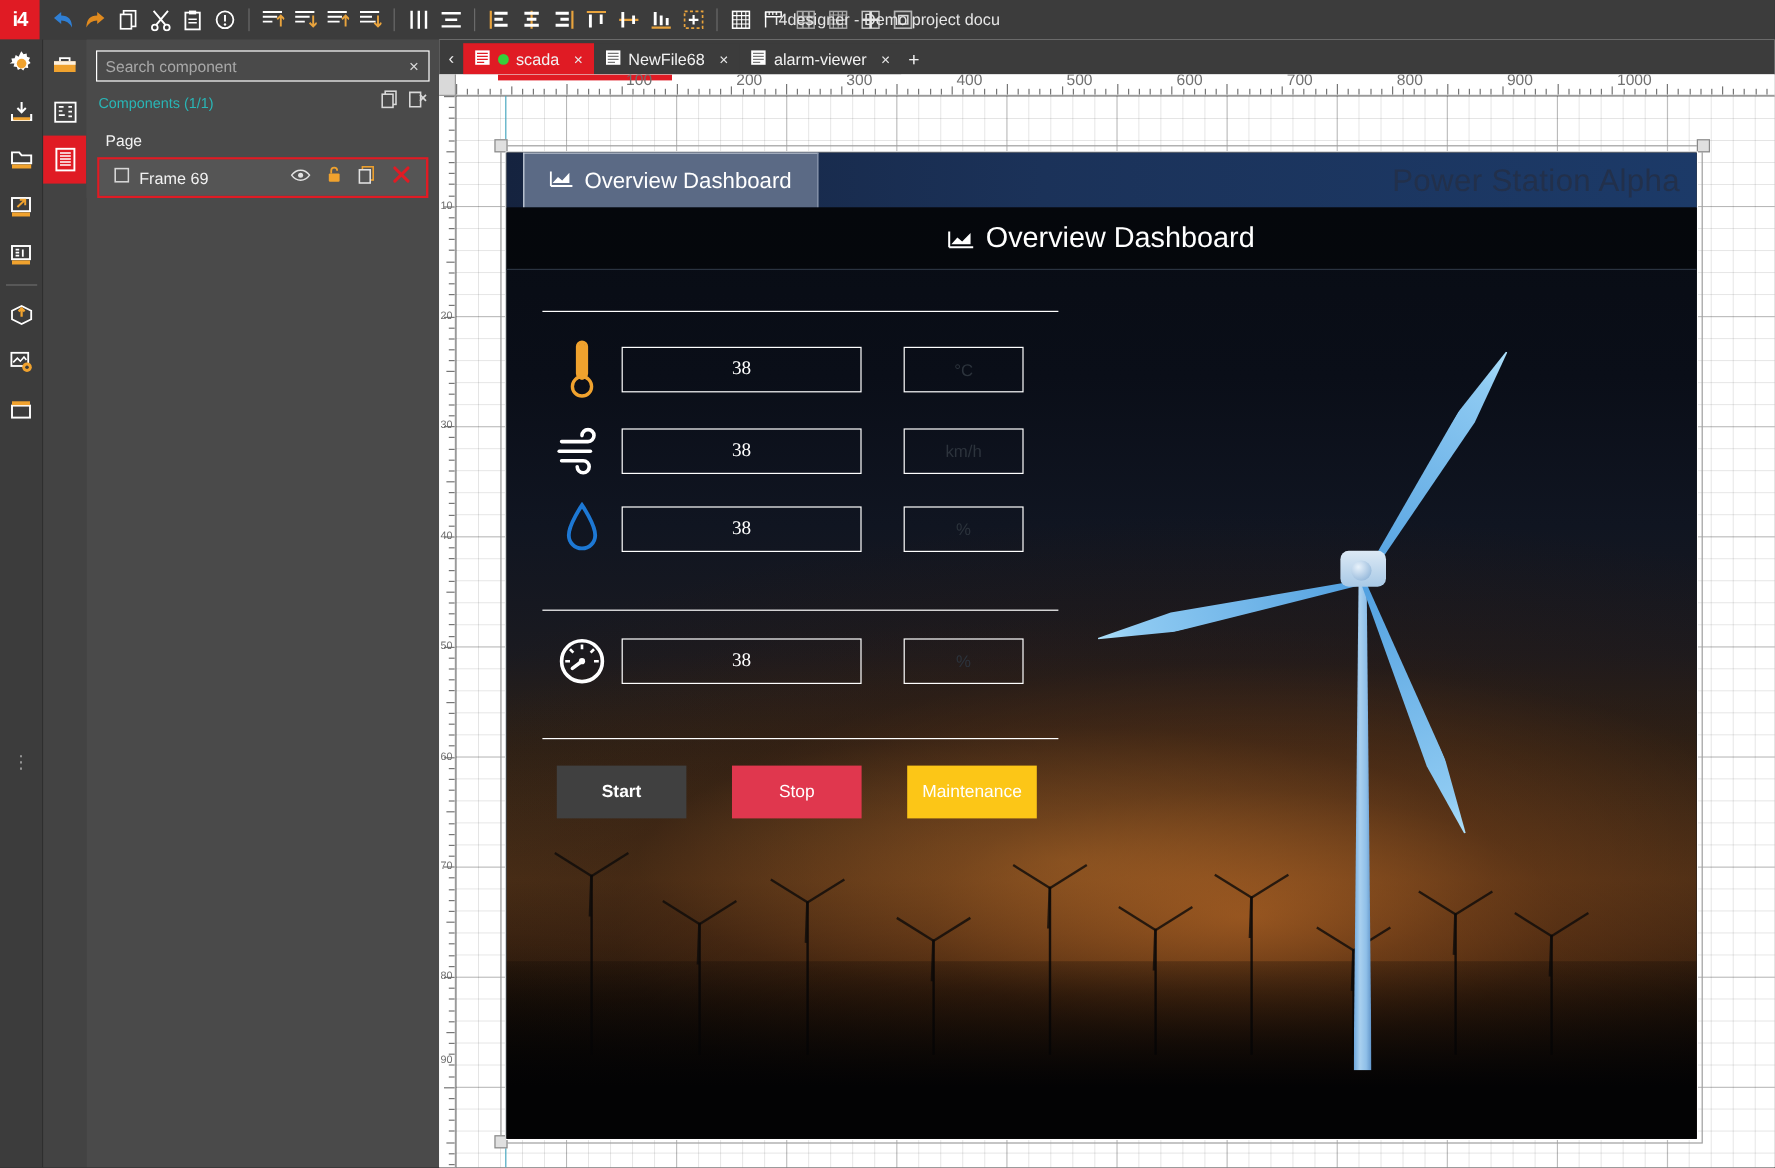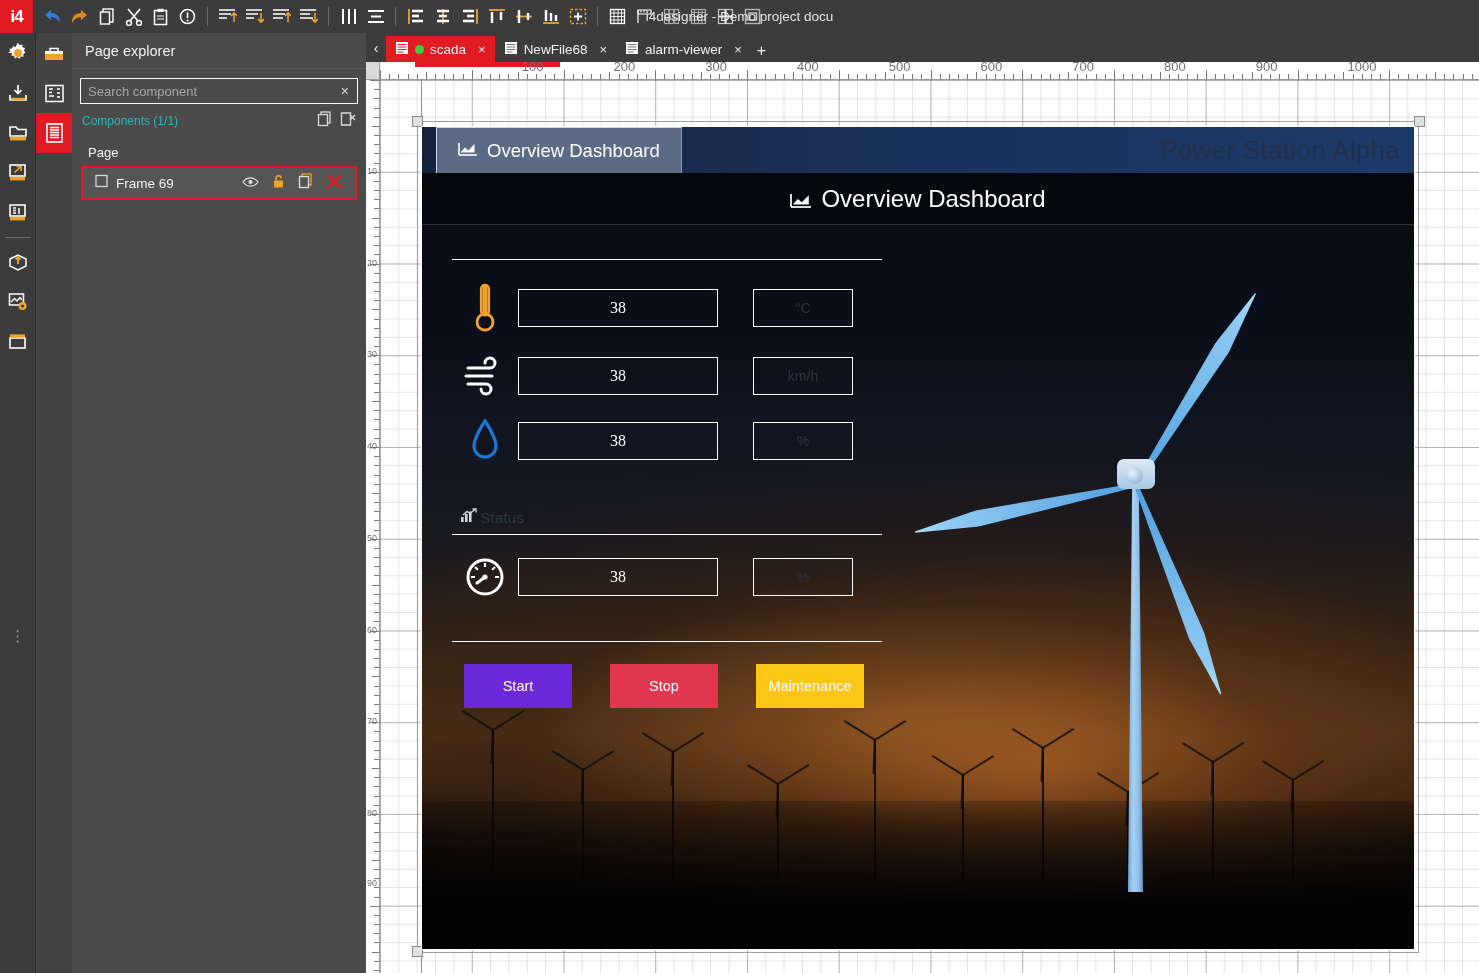--- a/index.html
+++ b/index.html
@@ -522,21 +522,20 @@
     </div>
     <div class="rail-item active">
       <svg width="21" height="22" viewBox="0 0 21 22">
           <rect x="3" y="2" width="15" height="18" fill="none" stroke="#fff" stroke-width="1.6"></rect>
           <path d="M6 5.5h9M6 8h9M6 10.5h9M6 13h9M6 15.5h9" stroke="#fff" stroke-width="1.3"></path>
         </svg>
     </div>
   </div>
 
   <div class="pe">
-    <div class="pe-head">Page explorer</div>
     <div class="pe-body">
 
       <div class="search-wrap">
         <input type="text" placeholder="Search component" style="">
         <span class="search-clear">×</span>
       </div>
 
       <div class="comp-row">
         <span class="comp-count">Components (1/1)</span>
         <span class="comp-acts">
@@ -963,51 +962,41 @@
                   <svg width="30" height="46" viewBox="0 0 30 46">
                       <path d="M15 3C15 3 4 19 4 28a11 11 0 0022 0C26 19 15 3 15 3z" fill="none" stroke="#1d78d4" stroke-width="3.2"></path>
                     </svg>
                 </div>
                 <div class="field">38</div>
                 <div class="unit">%</div>
               </div>
             </div>
 
             <div class="sect" style="margin-top:44px;">
-              <div class="sect-label">
-                <span><svg width="17" height="15" viewBox="0 0 17 15">
-                      <rect x="1" y="9" width="2.6" height="5" fill="#cfd4da"></rect>
-                      <rect x="5" y="6" width="2.6" height="8" fill="#cfd4da"></rect>
-                      <rect x="9" y="3.5" width="2.6" height="10.5" fill="#cfd4da"></rect>
-                      <path d="M3 7l4-3.5 3 2L15.5 1" stroke="#cfd4da" stroke-width="1.4" fill="none"></path>
-                      <path d="M12.5 1h3.5v3.5" stroke="#cfd4da" stroke-width="1.4" fill="none"></path>
-                    </svg></span>
-                <span>Status</span>
-              </div>
               <div class="sect-rule"></div>
 
               <div class="row">
                 <div class="row-ic">
                   <svg width="40" height="40" viewBox="0 0 40 40">
                       <circle cx="20" cy="20" r="17" fill="none" stroke="#fff" stroke-width="3"></circle>
                       <path d="M20 6v4M30 10l-2.8 2.8M34 20h-4M6 20h4M10 10l2.8 2.8" stroke="#fff" stroke-width="2.2"></path>
                       <path d="M20 20L12 26" stroke="#fff" stroke-width="3" stroke-linecap="round"></path>
                       <circle cx="20" cy="20" r="2.6" fill="#fff"></circle>
                     </svg>
                 </div>
                 <div class="field">38</div>
                 <div class="unit">%</div>
               </div>
             </div>
 
             <div class="sect" style="margin-top:44px;">
               <div class="sect-rule"></div>
 
               <div class="btn-row">
-                <button class="btn" style="background:#6d28d9;">Start</button>
+                <button class="btn" style="background:#404040;font-weight:bold;">Start</button>
                 <button class="btn" style="background:#e0374e;">Stop</button>
                 <button class="btn" style="background:#fcc617;">Maintenance</button>
               </div>
             </div>
           </div>
 
           <div class="turbine">
             <div class="tower"></div>
             <div class="blade b1"></div>
             <div class="blade b2"></div>

